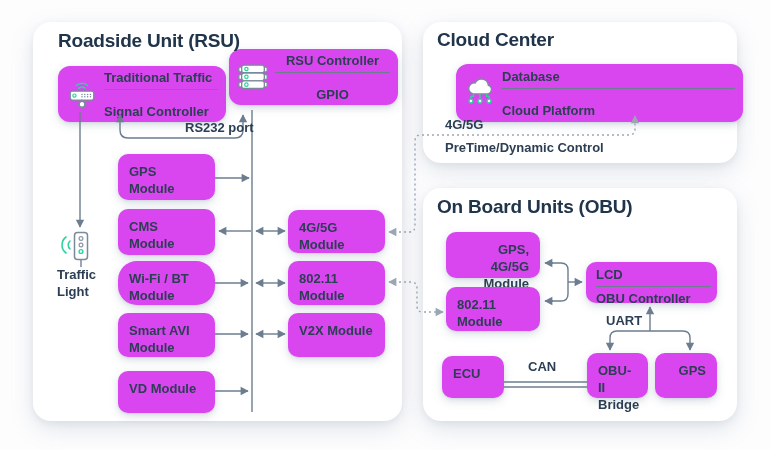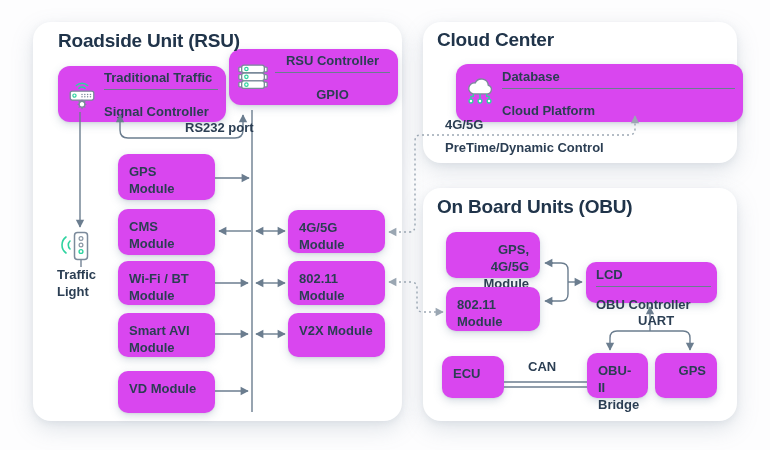--- a/index.html
+++ b/index.html
@@ -110,53 +110,53 @@
       </svg>
     </span>
     <span class="tx">
       <div class="l1">Database</div>
       <div class="l2">Cloud Platform</div>
     </span>
   </div>
 
   <div class="box mod" style="left:118px;top:154px;width:75px;height:28px;">GPS Module</div>
   <div class="box mod" style="left:118px;top:209px;width:75px;height:28px;">CMS Module</div>
-  <div class="box mod" style="left:118px;top:261px;width:75px;height:26px;">Wi-Fi / BT
+  <div class="box mod" style="left:118px;top:261px;width:75px;height:26px;border-radius:19px;">Wi-Fi / BT
 Module</div>
   <div class="box mod" style="left:118px;top:313px;width:75px;height:26px;">Smart AVI
 Module</div>
   <div class="box mod" style="left:118px;top:371px;width:75px;height:24px;">VD Module</div>
 
   <div class="box mod" style="left:288px;top:210px;width:75px;height:25px;">4G/5G
 Module</div>
   <div class="box mod" style="left:288px;top:261px;width:75px;height:26px;">802.11
 Module</div>
   <div class="box mod" style="left:288px;top:313px;width:75px;height:26px;">V2X Module</div>
 
   <div class="box mod" style="left:446px;top:232px;width:72px;height:28px;text-align:right;">GPS, 4G/5G
 Module</div>
   <div class="box mod" style="left:446px;top:287px;width:72px;height:26px;">802.11
 Module</div>
 
   <div class="box" style="left:586px;top:262px;width:131px;height:41px;padding:4px 0 0 10px;box-sizing:border-box;">
     <div class="l1" style="padding-bottom:3px;border-bottom:1.2px solid #6b7d8f;margin-right:6px;">LCD</div>
-    <div class="l2" style="padding-top:3px;margin-top:6px;">OBU Controller</div>
+    <div class="l2" style="padding-top:3px;">OBU Controller</div>
   </div>
 
   <div class="box mod" style="left:442px;top:356px;width:40px;height:24px;">ECU</div>
   <div class="box mod" style="left:587px;top:353px;width:39px;height:27px;">OBU-II
 Bridge</div>
   <div class="box mod" style="left:655px;top:353px;width:40px;height:27px;text-align:right;">GPS</div>
 
   <div class="lbl" style="left:150px;top:119px;padding-left:35px;">RS232 port</div>
   <div class="lbl" style="left:57px;top:266px;">Traffic
 Light</div>
   <div class="lbl" style="left:445px;top:116px;">4G/5G</div>
   <div class="lbl" style="left:445px;top:139px;">PreTime/Dynamic Control</div>
-  <div class="lbl" style="left:638px;top:312px;">UART</div>
+  <div class="lbl" style="left:606px;top:312px;">UART</div>
   <div class="lbl" style="left:528px;top:358px;">CAN</div>
 
   <div class="icwrap" style="left:54px;top:230px;">
     <svg width="46" height="40" viewBox="0 0 46 40">
       <path d="M12,7 A10,10 0 0 0 12,23" fill="none" stroke="#2fd3a0" stroke-width="1.6" stroke-linecap="round"></path>
       <path d="M16,11 A5.5,5.5 0 0 0 16,19" fill="none" stroke="#2fd3a0" stroke-width="1.6" stroke-linecap="round"></path>
       <rect x="20.5" y="2.5" width="13" height="27" rx="3" fill="#fff" stroke="#7b8a9b" stroke-width="1.5"></rect>
       <circle cx="27" cy="8.5" r="1.9" fill="none" stroke="#8a97a5" stroke-width="1.2"></circle>
       <circle cx="27" cy="15" r="1.9" fill="none" stroke="#8a97a5" stroke-width="1.2"></circle>
       <circle cx="27" cy="21.5" r="1.9" fill="none" stroke="#2fd3a0" stroke-width="1.4"></circle>

